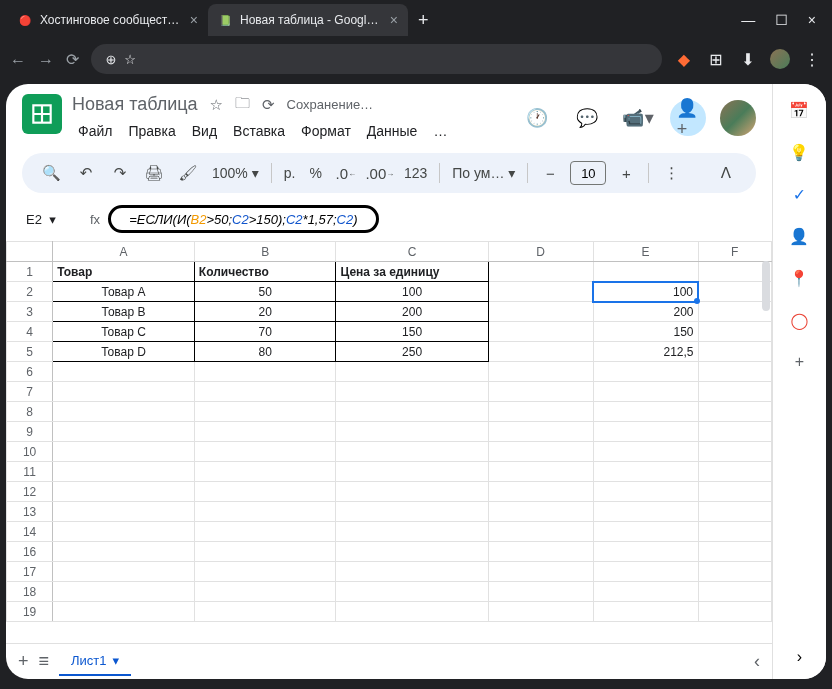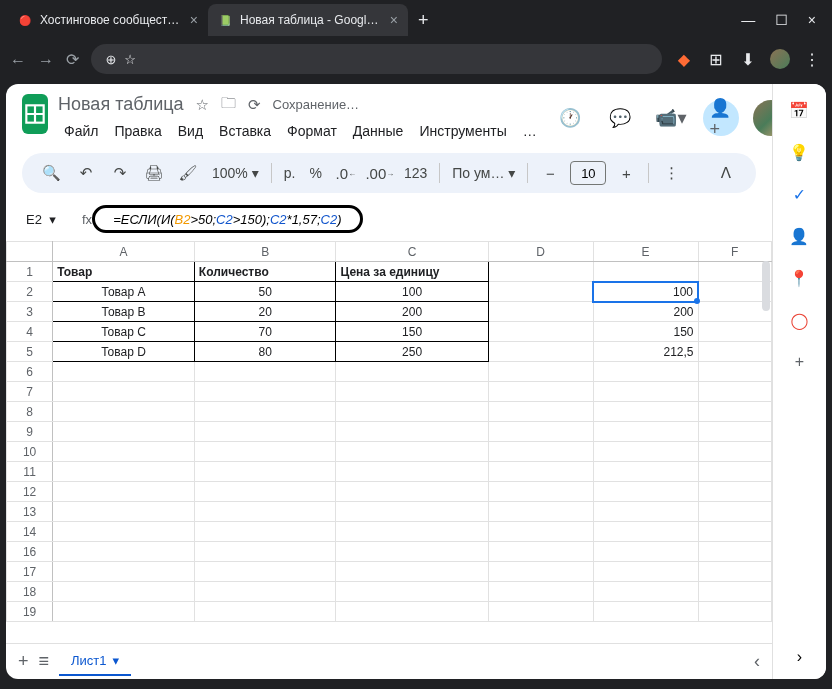--- a/index.html
+++ b/index.html
@@ -16,21 +16,21 @@
 .win-controls { margin-left: auto; display: flex; gap: 20px; color: #e8eaed; padding-right: 8px; }
 .win-controls span { font-size: 14px; }
 
 .browser-nav { height: 38px; display: flex; align-items: center; padding: 0 10px; gap: 12px; }
 .nav-btn { color: #9aa0a6; font-size: 16px; }
 .url-bar { flex: 1; background: #35363a; border-radius: 20px; height: 30px; display: flex; align-items: center; padding: 0 14px; color: #e8eaed; font-size: 13px; gap: 8px; }
 .url-text { white-space: nowrap; overflow: hidden; text-overflow: ellipsis; flex: 1; }
 .ext-icon { width: 20px; height: 20px; display: flex; align-items: center; justify-content: center; }
 
 
-.sheets-app { background: #fff; border-radius: 12px; margin: 6px; height: 595px; display: flex; overflow: hidden; }
+.sheets-app { background: #fff; border-radius: 22px; margin: 6px; height: 595px; display: flex; overflow: hidden; }
 .sheets-main { flex: 1; display: flex; flex-direction: column; min-width: 0; }
 .right-rail { width: 54px; background: #fff; border-left: 1px solid #e0e0e0; display: flex; flex-direction: column; align-items: center; padding-top: 16px; gap: 22px; }
 .rail-icon { width: 20px; height: 20px; display: flex; align-items: center; justify-content: center; font-size: 16px; }
 
 .app-header { display: flex; align-items: flex-start; padding: 8px 16px 0; gap: 10px; }
 .sheets-logo { width: 40px; height: 40px; background: #0f9d58; border-radius: 6px; display: flex; align-items: center; justify-content: center; color: #fff; margin-top: 2px; }
 .sheets-logo svg { width: 26px; height: 26px; }
 .title-area { flex: 1; }
 .doc-title-row { display: flex; align-items: center; gap: 12px; }
 .doc-title { font-size: 18px; color: #5f6368; }
@@ -42,21 +42,21 @@
 .share-btn { background: #c2e7ff; border-radius: 24px; padding: 0 14px; }
 .avatar-big { width: 36px; height: 36px; border-radius: 50%; background: linear-gradient(135deg,#8b7355,#4a7c59,#d4a574); }
 
 .toolbar { display: flex; align-items: center; padding: 6px 16px; gap: 6px; background: #edf2fa; border-radius: 24px; margin: 10px 16px 8px; height: 40px; }
 .tool-btn { width: 28px; height: 28px; display: flex; align-items: center; justify-content: center; color: #444746; font-size: 15px; }
 .tool-sep { width: 1px; height: 20px; background: #c7c7c7; margin: 0 2px; }
 .tool-text { font-size: 14px; color: #444746; padding: 0 4px; }
 .font-size-box { border: 1px solid #747775; border-radius: 4px; width: 36px; height: 24px; display: flex; align-items: center; justify-content: center; font-size: 13px; }
 
 
-.formula-bar { display: flex; align-items: center; padding: 4px 16px 8px; }
+.formula-bar { display: flex; align-items: center; padding: 4px 16px 8px; gap: 8px; }
 .cell-ref { width: 60px; font-size: 13px; color: #202124; padding-left: 4px; }
 .fx-label { color: #5f6368; font-size: 13px; }
 .formula-box { border: 3px solid #000; border-radius: 18px; padding: 3px 18px; display: flex; align-items: center; font-family: 'Consolas', monospace; font-size: 13px; height: 28px; font-style: italic; }
 
 
 .grid-container { flex: 1; overflow: hidden; position: relative; }
 .grid { border-collapse: collapse; width: 100%; }
 .grid th, .grid td { border: 1px solid #e1e1e1; font-size: 12px; height: 20px; padding: 0 4px; color: #202124; }
 .grid th { background: #fff; color: #5f6368; font-weight: normal; text-align: center; }
 .grid .row-hdr { width: 44px; text-align: center; background: #fff; border-right: 1px solid #c0c0c0; }
@@ -143,21 +143,20 @@
         <span class="title-icon">⟳</span>
         <span style="font-size:13px;color:#5f6368">Сохранение…</span>
       </div>
       <div class="menu-row">
         <span class="menu-item">Файл</span>
         <span class="menu-item">Правка</span>
         <span class="menu-item">Вид</span>
         <span class="menu-item">Вставка</span>
         <span class="menu-item">Формат</span>
         <span class="menu-item">Данные</span>
-        <span class="menu-item">Инструменты</span>
         <span class="menu-item">…</span>
       </div>
     </div>
     <div class="header-actions">
       <span class="header-btn">🕐</span>
       <span class="header-btn">💬</span>
       <span class="header-btn">📹▾</span>
       <span class="header-btn share-btn">👤+</span>
       <div class="avatar-big"></div>
     </div>

